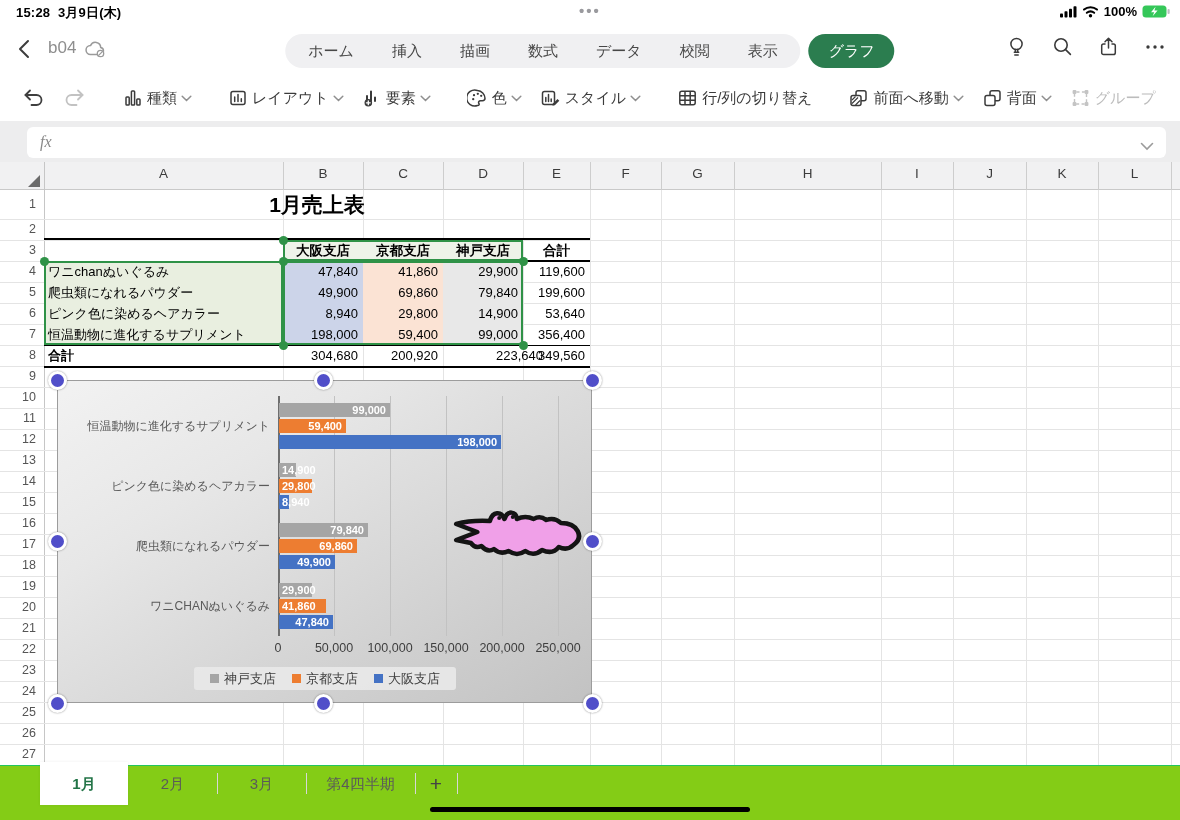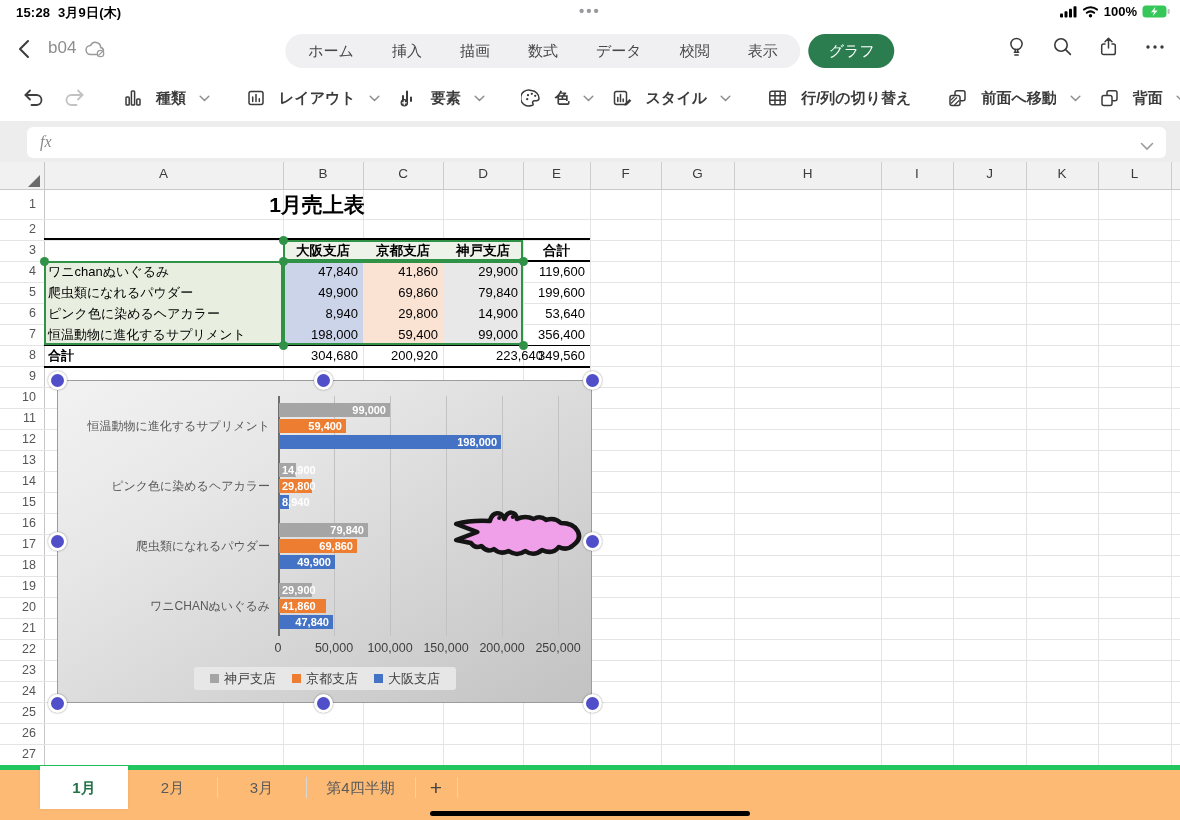--- a/index.html
+++ b/index.html
@@ -17,21 +17,21 @@
   .back-btn{position:absolute;left:14px;top:13px;width:24px;height:24px;color:#3c3c3c;}
   .doc-title{position:absolute;left:48px;top:14px;font-size:17px;color:#8e8e8e;}
   .cloud-ic{position:absolute;left:84px;top:15px;color:#9a9a9a;}
   .tab-strip{position:absolute;left:50%;top:10px;transform:translateX(-50%);display:flex;align-items:center;gap:8px;}
   .tab-pill-group{display:flex;align-items:center;background:#f0f0f2;border-radius:17px;height:34px;padding:0 4px;}
   .tab-item{padding:0 19px;line-height:34px;font-size:15px;color:#474747;cursor:default;white-space:nowrap;}
   .tab-active{background:#2b7d4f;color:#fff;border-radius:17px;height:34px;line-height:34px;padding:0 20px;font-size:15px;white-space:nowrap;}
   .tb-icons{position:absolute;right:14px;top:12px;display:flex;align-items:center;gap:25px;color:#3a3a3a;}
   
   .ribbon{position:absolute;left:0;top:75px;width:1180px;height:46px;background:#fff;display:flex;align-items:center;padding-left:12px;box-sizing:border-box;}
-  .rb-btn{display:flex;align-items:center;gap:13px;padding:0 9px;height:34px;font-size:15px;color:#3b3b3b;white-space:nowrap;font-weight:bold;}
+  .rb-btn{display:flex;align-items:center;gap:4px;padding:0 9px;height:34px;font-size:15px;color:#3b3b3b;white-space:nowrap;}
   .rb-btn.disabled{color:#bcbcbc;}
   .rb-div{width:1px;height:26px;background:#dcdcdc;margin:0 9px;}
   .rb-ic{display:inline-flex;align-items:center;color:#3b3b3b;}
   .rb-btn.disabled .rb-ic{color:#c4c4c4;}
   
   .fbar{position:absolute;left:0;top:121px;width:1180px;height:41px;background:#ededee;}
   .fbar-input{position:absolute;left:14px;right:14px;top:6px;height:31px;background:#fff;border-radius:6px;margin-left:13px;}
   .fx{position:absolute;left:13px;top:6px;font-family:"Liberation Serif","DejaVu Serif",serif;font-style:italic;font-size:16px;color:#8a8a8a;}
   .fbar-chev{position:absolute;right:12px;top:10px;color:#9b9b9b;}
   
@@ -51,21 +51,21 @@
   .cat-label{position:absolute;left:0;width:212px;text-align:right;font-size:12px;color:#595959;white-space:nowrap;}
   .bar{position:absolute;height:14px;}
   .bar-label{position:absolute;font-size:11px;font-weight:700;color:#fff;line-height:14px;white-space:nowrap;}
   .tick{position:absolute;width:64px;text-align:center;font-size:12.5px;color:#3f3f3f;}
   .legend{position:absolute;left:136px;top:286px;width:262px;height:23px;background:rgba(233,233,233,.9);border-radius:3px;
           display:flex;align-items:center;justify-content:center;gap:16px;}
   .leg-item{display:flex;align-items:center;gap:5px;font-size:13px;color:#404040;white-space:nowrap;}
   .leg-sq{width:9px;height:9px;display:inline-block;}
   .handle{position:absolute;width:13px;height:13px;border-radius:50%;background:#504ec9;border:3px solid #fff;box-shadow:0 0 2px rgba(0,0,0,.45);}
   
-  .tabbar{position:absolute;left:0;top:765px;width:1180px;height:55px;background:#fdba74;border-top:5px solid #22c55e;box-sizing:border-box;}
+  .tabbar{position:absolute;left:0;top:765px;width:1180px;height:55px;background:#84cc16;border-top:1px solid #22c55e;box-sizing:border-box;}
   .sheet-tab{position:absolute;top:0;height:35px;line-height:35px;text-align:center;font-size:15px;color:#5a5a5a;}
   .sheet-tab.active{top:-4px;height:43px;line-height:43px;background:#fff;color:#217346;font-weight:600;box-shadow:0 0 3px rgba(0,0,0,.07);}
   .tab-div{position:absolute;top:7px;width:1px;height:21px;background:#d7d7d7;}
   .home-ind{position:absolute;left:430px;top:41px;width:320px;height:5px;border-radius:3px;background:#000;}
 </style>
 </head>
 <body>
 
 <div class="app">
 

